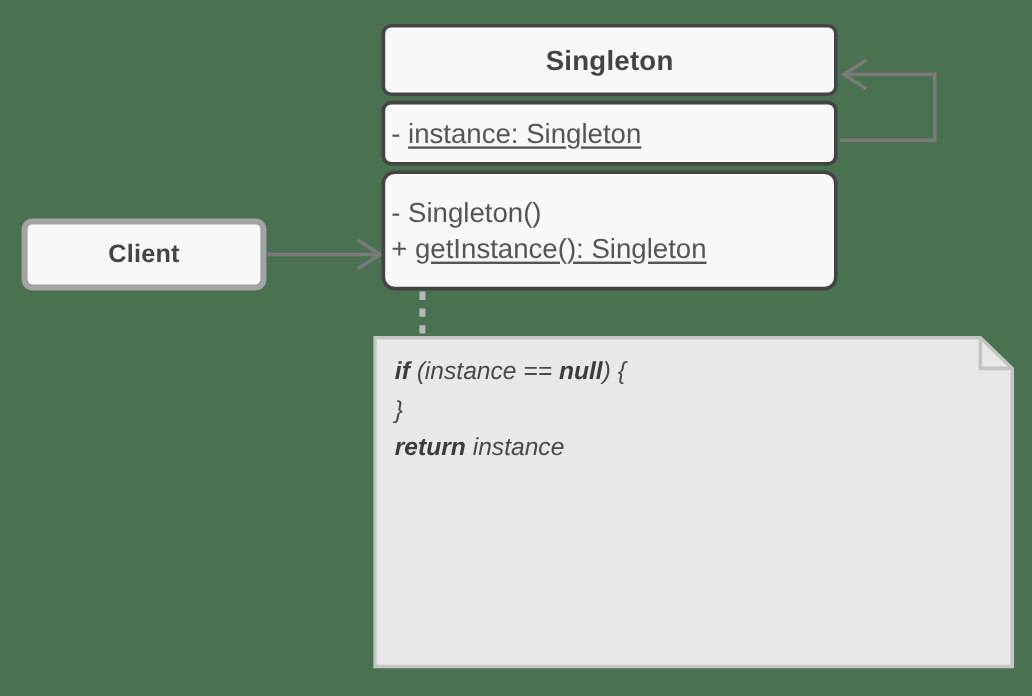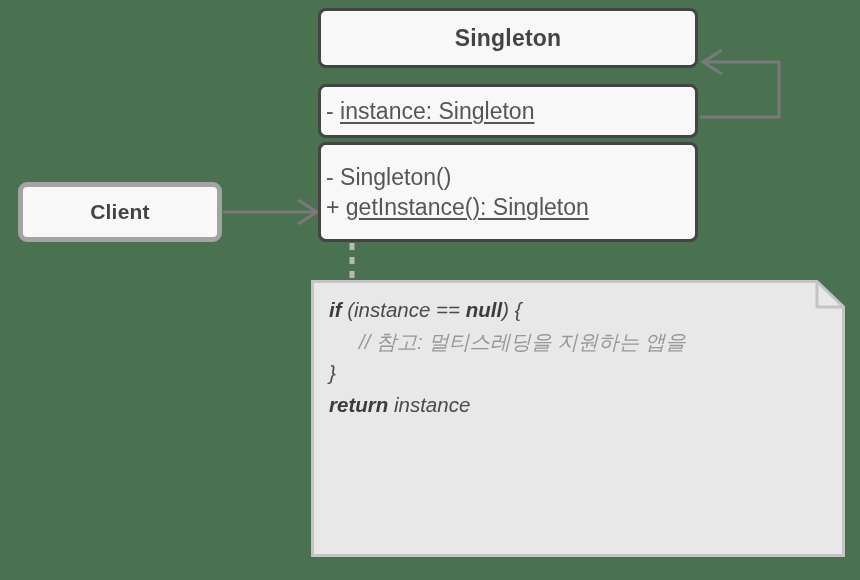--- a/index.html
+++ b/index.html
@@ -140,50 +140,49 @@
       <line x1="352" y1="243" x2="352" y2="281" stroke="#b8b8b8" stroke-width="5" stroke-dasharray="7 7"></line>
     </g>
   </svg>
 
   <div id="client-box">
     <span class="class-name">Client</span>
   </div>
 
   <div class="classbox">
 
-    <div class="compartment cmp-title" style="left:318px; top:8px; width:380px; height:60px;">
+    <div class="compartment cmp-title" style="left:318px; top:20px; width:380px; height:60px;">
       <span class="class-name">Singleton</span>
     </div>
 
     <div class="compartment" style="left:318px; top:84px; width:380px; height:54px;">
       <div class="member">
         <span>-</span>
         <span class="u">instance: Singleton</span>
       </div>
     </div>
 
-    <div class="compartment" style="left:318px; top:142px; width:380px; height:100px;">
+    <div class="compartment" style="left:318px; top:142px; width:380px; height:100px;border-radius:11px;">
       <div class="member">
         <span>-</span>
         <span>Singleton()</span>
       </div>
       <div class="member">
         <span>+</span>
         <span class="u">getInstance(): Singleton</span>
       </div>
     </div>
 
   </div>
 
   <div id="note">
     <svg id="note-shape" viewBox="0 0 534 277" width="534" height="277">
       <path d="M1.5,1.5 H506 L532.5,27 V275.5 H1.5 Z" fill="#e8e8e8" stroke="#c4c4c4" stroke-width="3"></path>
       <path d="M506,1.5 V27 H532.5" fill="none" stroke="#c4c4c4" stroke-width="3"></path>
     </svg>
     <div id="note-body">
         <div class="code-line"><b>if</b><span> (instance == </span><b>null</b><span>) {</span></div>
-        <div class="code-line comment indent"><span>// 참고: 멀티스레딩을 지원하는 앱을</span></div>
         <div class="code-line"><span>}</span></div>
         <div class="code-line"><b>return</b><span> instance</span></div>
       </div>
   </div>
 
 </div>
 
 </body></html>

